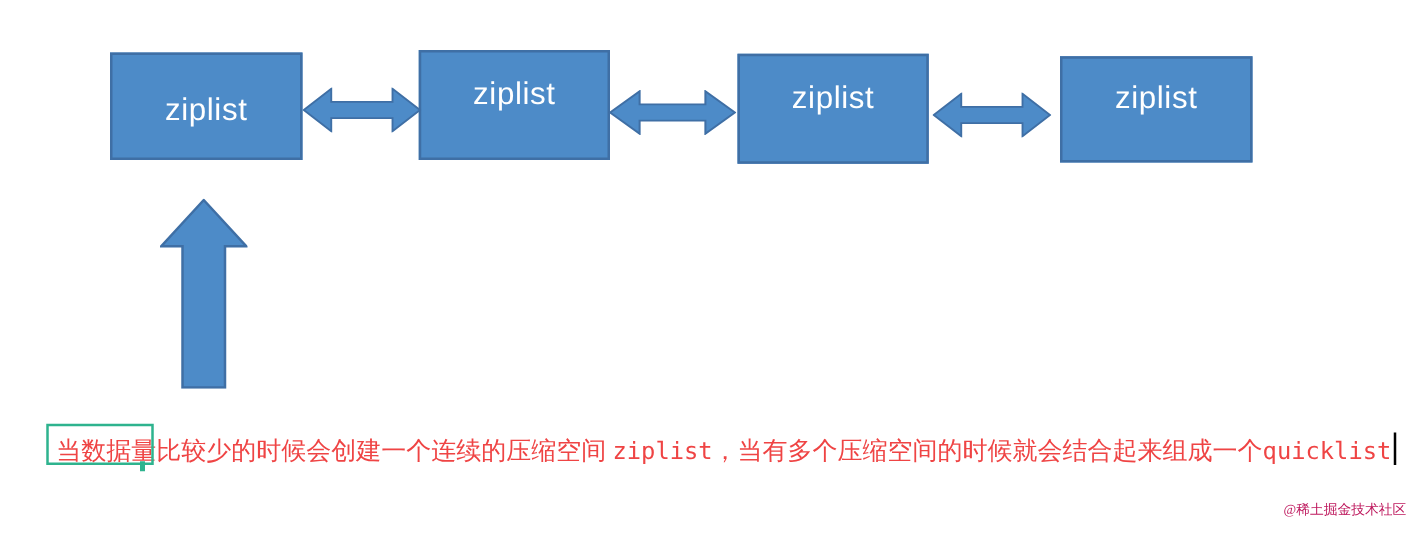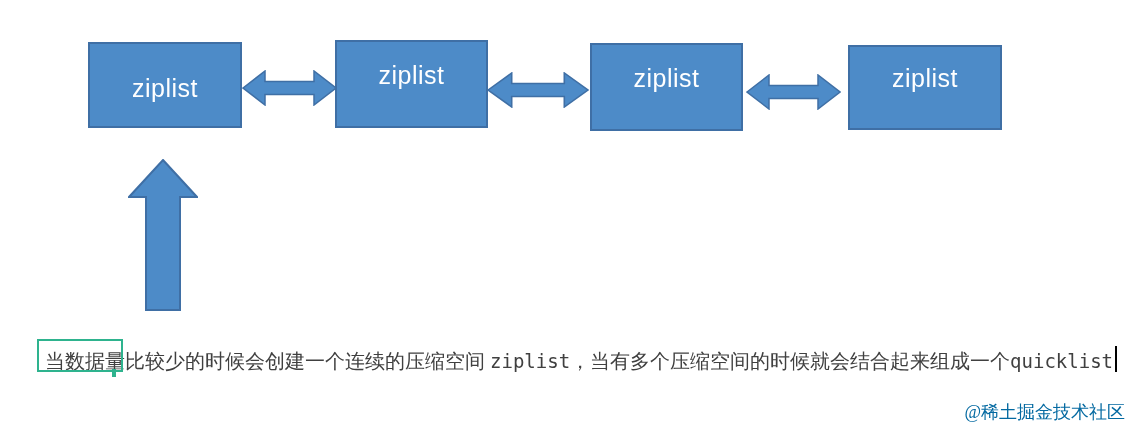--- a/index.html
+++ b/index.html
@@ -29,21 +29,21 @@
   .label-low  { position: relative; top: 3px; }
   .label-high { position: relative; top: -9px; }
   .arrow { position: absolute; }
   .caption-line {
     position: absolute;
     left: 45px;
     top: 346px;
     white-space: nowrap;
     font-size: 20px;
     line-height: 26px;
-    color: #404040;
+    color: #ef4444;
     font-family: "Liberation Serif", "DejaVu Serif", serif;
   }
   .caption-code {
     font-family: "DejaVu Sans Mono", "Liberation Mono", monospace;
     font-size: 19px;
   }
   .text-cursor {
     display: inline-block;
     width: 2px;
     height: 26px;
@@ -66,22 +66,22 @@
     left: 112px;
     top: 369px;
     width: 4px;
     height: 8px;
     background: #2eb38e;
   }
   .watermark {
     position: absolute;
     right: 10px;
     top: 400px;
-    font-size: 18px;
-    color: #0369a1;
+    font-size: 11px;
+    color: #be185d;
     font-family: "Liberation Serif", "DejaVu Serif", serif;
   }
 </style>
 </head>
 <body>
 
 <div id="screen">
 
   <div class="node" style="left:88px; top:42px; width:154px; height:86px;">
     <span class="node-label label-low">ziplist</span>

